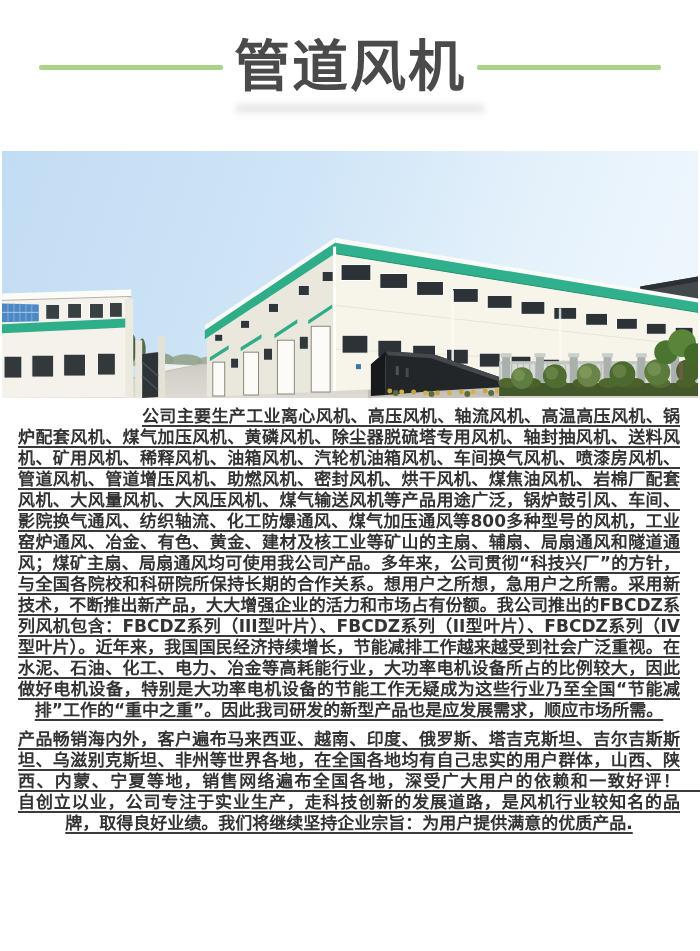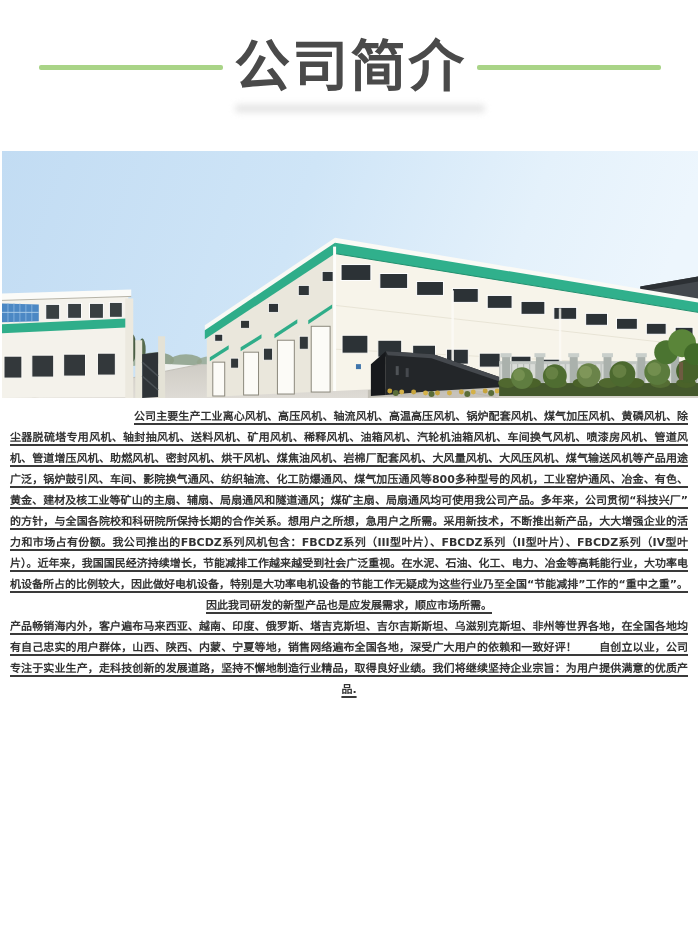--- a/index.html
+++ b/index.html
@@ -23,38 +23,38 @@
   .title-ghost{
     position:absolute;left:235px;top:104px;width:250px;height:9px;
     background:#d8d8d8;filter:blur(3px);opacity:.6;border-radius:4px;
   }
   
   figure.hero{margin:0 2px;width:696px;height:247px;line-height:0;}
   figure.hero svg{width:696px;height:247px;display:block;}
   
   main.intro{margin:8px 12px 0 10px;}
   main.intro p{
-    margin:0;
-    font-size:11px;line-height:21px;font-weight:bold;color:#333333;
+    margin:8px;
+    font-size:17px;line-height:21px;font-weight:bold;color:#333333;
     text-align:justify;text-align-last:center;
     word-break:break-all;
     text-decoration:underline;
     text-decoration-thickness:1.5px;
     text-underline-offset:3px;
     text-decoration-color:#3a3a3a;
   }
   main.intro p.first{text-indent:124px;}
 </style>
 </head>
 <body>
 
 <div class="header">
   <div class="title-row">
     <span class="accent-bar"></span>
-    <h1 class="page-title">公司简介</h1>
+    <h1 class="page-title">管道风机</h1>
     <span class="accent-bar"></span>
   </div>
   <div class="title-ghost"></div>
 </div>
 
 <figure class="hero">
   <svg viewBox="0 0 700 248" preserveAspectRatio="none" xmlns="http://www.w3.org/2000/svg">
     <defs>
       <linearGradient id="skyGrad" x1="0" y1="0" x2="1" y2="0.12">
         <stop offset="0" stop-color="#c2dcf3"></stop>
@@ -275,14 +275,14 @@
       <rect x="681" y="212" width="4" height="18" fill="#6e5b41"></rect>
       <circle cx="668" cy="202" r="12" fill="#4b7431"></circle>
       <circle cx="684" cy="193" r="14" fill="#5a8539"></circle>
       <circle cx="697" cy="204" r="11" fill="#416a28"></circle>
     </g>
   </svg>
 </figure>
 
 <main class="intro">
   <p class="first">公司主要生产工业离心风机、高压风机、轴流风机、高温高压风机、锅炉配套风机、煤气加压风机、黄磷风机、除尘器脱硫塔专用风机、轴封抽风机、送料风机、矿用风机、稀释风机、油箱风机、汽轮机油箱风机、车间换气风机、喷漆房风机、管道风机、管道增压风机、助燃风机、密封风机、烘干风机、煤焦油风机、岩棉厂配套风机、大风量风机、大风压风机、煤气输送风机等产品用途广泛，锅炉鼓引风、车间、影院换气通风、纺织轴流、化工防爆通风、煤气加压通风等800多种型号的风机，工业窑炉通风、冶金、有色、黄金、建材及核工业等矿山的主扇、辅扇、局扇通风和隧道通风；煤矿主扇、局扇通风均可使用我公司产品。多年来，公司贯彻“科技兴厂”的方针，与全国各院校和科研院所保持长期的合作关系。想用户之所想，急用户之所需。采用新技术，不断推出新产品，大大增强企业的活力和市场占有份额。我公司推出的FBCDZ系列风机包含：FBCDZ系列（III型叶片）、FBCDZ系列（II型叶片）、FBCDZ系列（IV型叶片）。近年来，我国国民经济持续增长，节能减排工作越来越受到社会广泛重视。在水泥、石油、化工、电力、冶金等高耗能行业，大功率电机设备所占的比例较大，因此做好电机设备，特别是大功率电机设备的节能工作无疑成为这些行业乃至全国“节能减排”工作的“重中之重”。因此我司研发的新型产品也是应发展需求，顺应市场所需。</p>
-  <p>产品畅销海内外，客户遍布马来西亚、越南、印度、俄罗斯、塔吉克斯坦、吉尔吉斯斯坦、乌滋别克斯坦、非州等世界各地，在全国各地均有自己忠实的用户群体，山西、陕西、内蒙、宁夏等地，销售网络遍布全国各地，深受广大用户的依赖和一致好评！　　自创立以业，公司专注于实业生产，走科技创新的发展道路，坚持不懈地制造行业精品，取得良好业绩。我们将继续坚持企业宗旨：为用户提供满意的优质产品.</p>
+  <p>产品畅销海内外，客户遍布马来西亚、越南、印度、俄罗斯、塔吉克斯坦、吉尔吉斯斯坦、乌滋别克斯坦、非州等世界各地，在全国各地均有自己忠实的用户群体，山西、陕西、内蒙、宁夏等地，销售网络遍布全国各地，深受广大用户的依赖和一致好评！　　自创立以业，公司专注于实业生产，走科技创新的发展道路，是风机行业较知名的品牌，取得良好业绩。我们将继续坚持企业宗旨：为用户提供满意的优质产品.</p>
 </main>
 
 </body></html>

